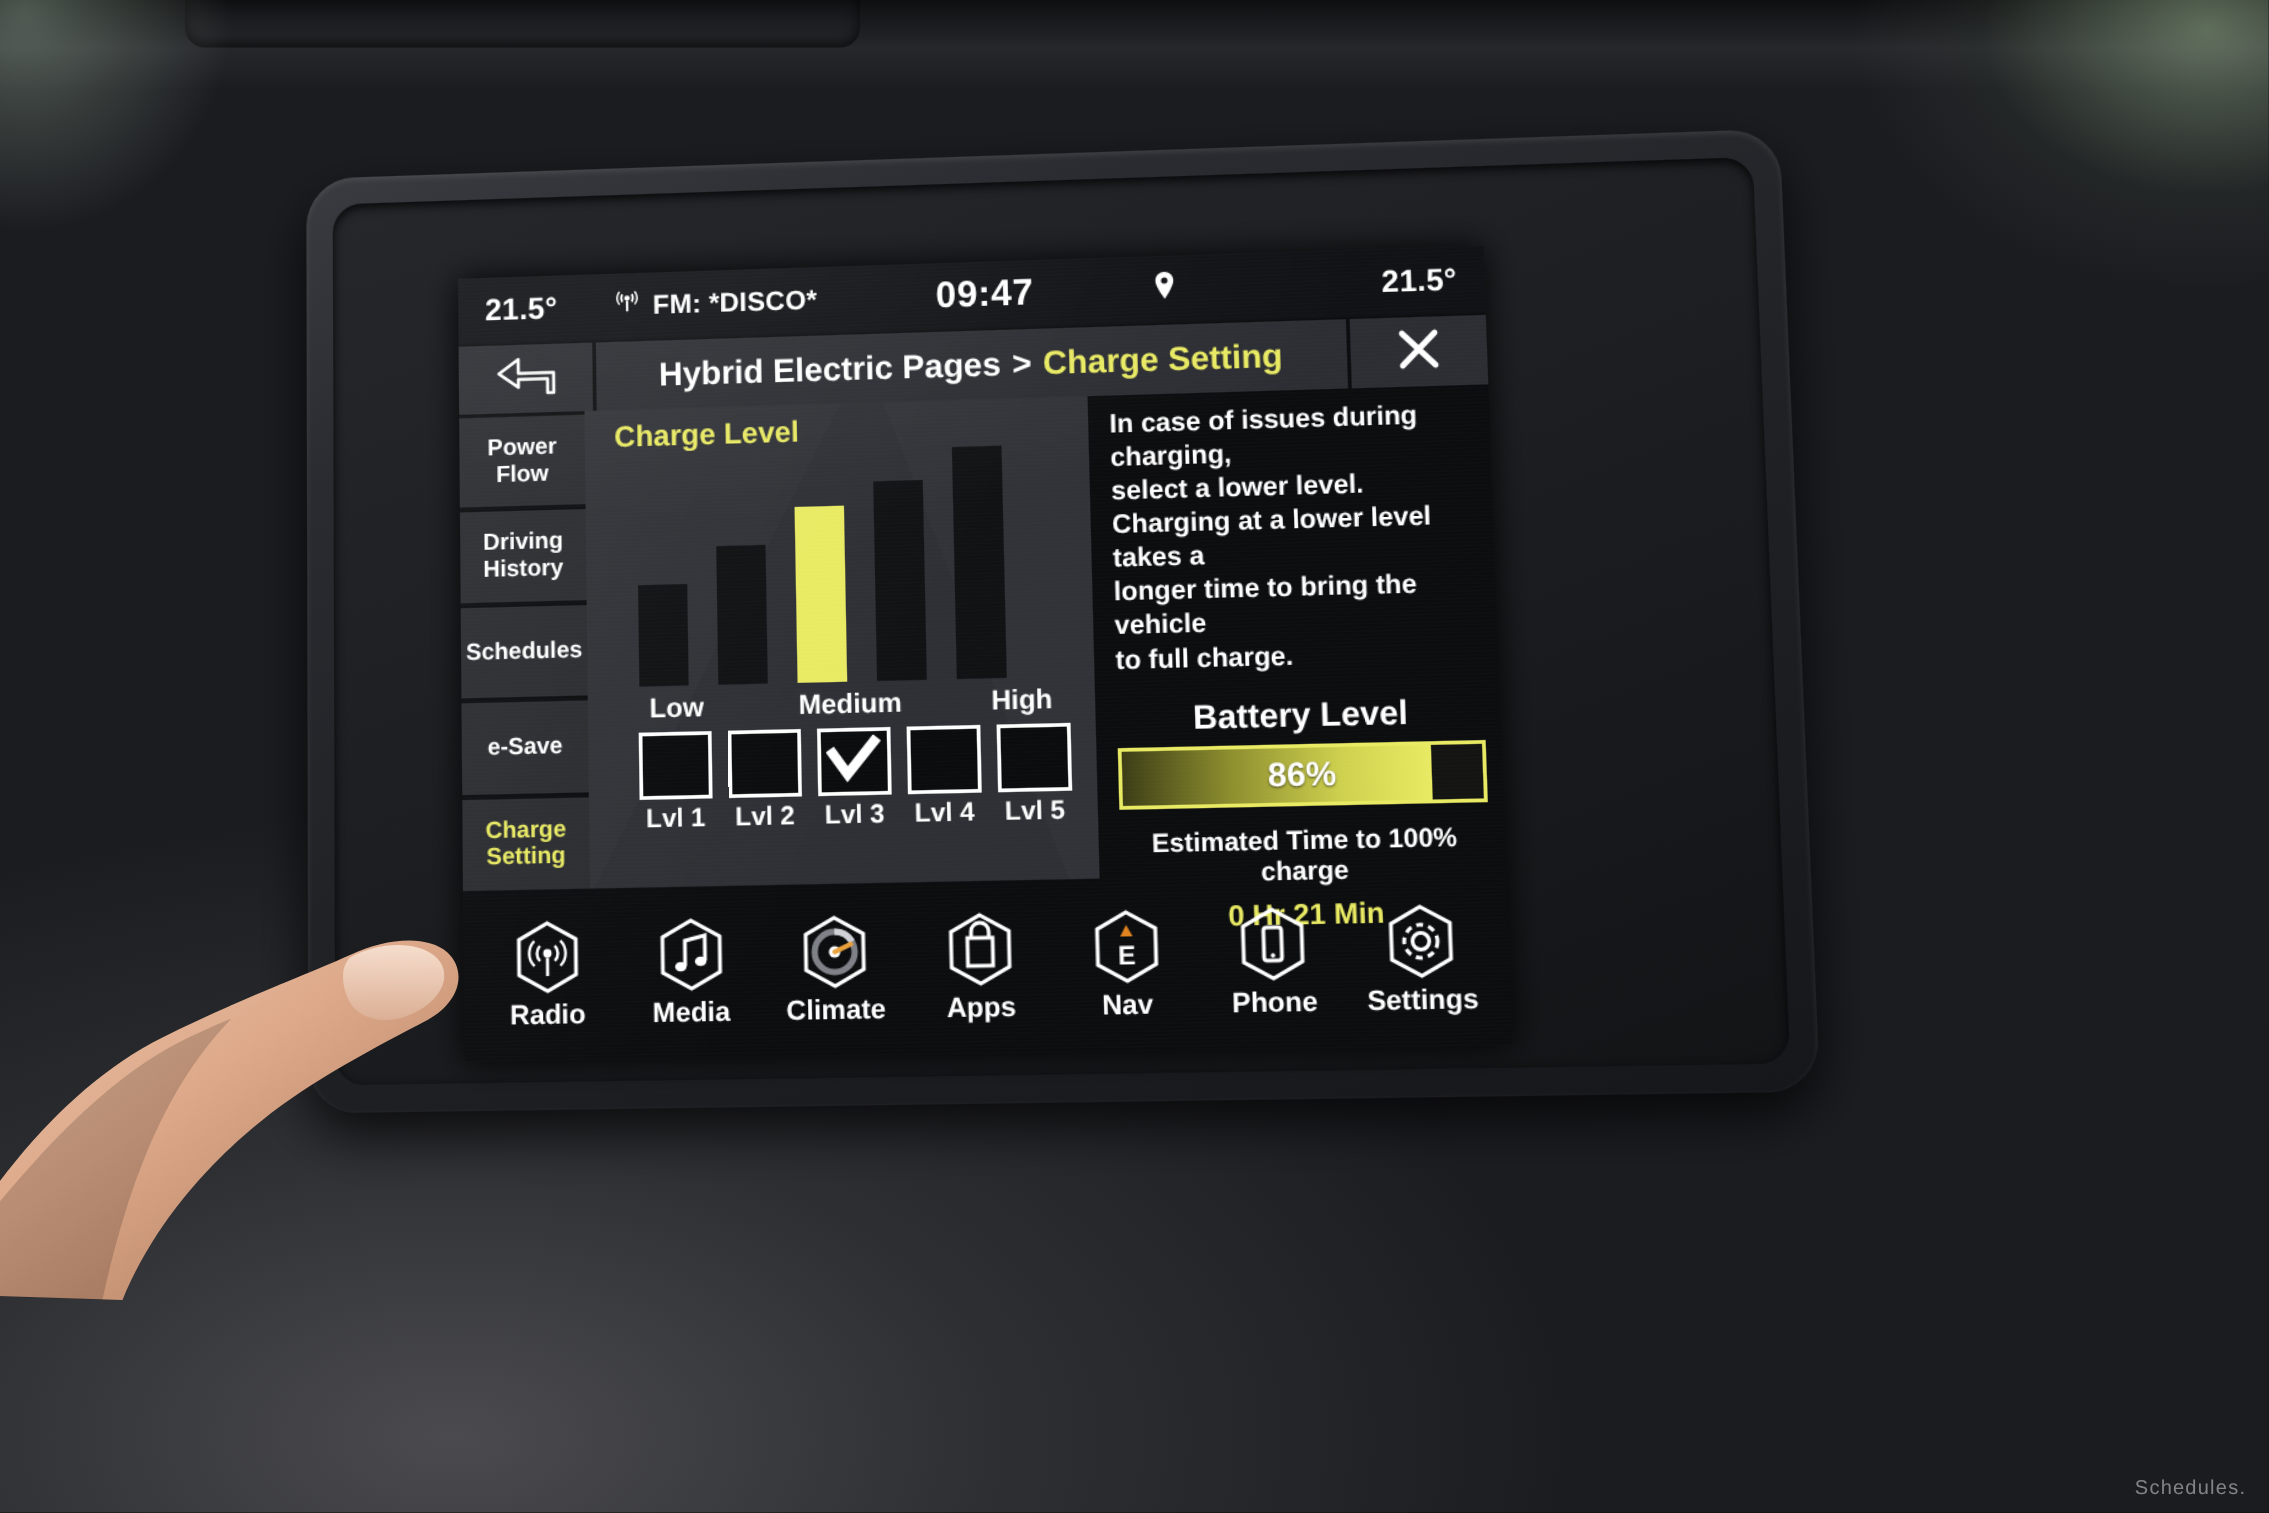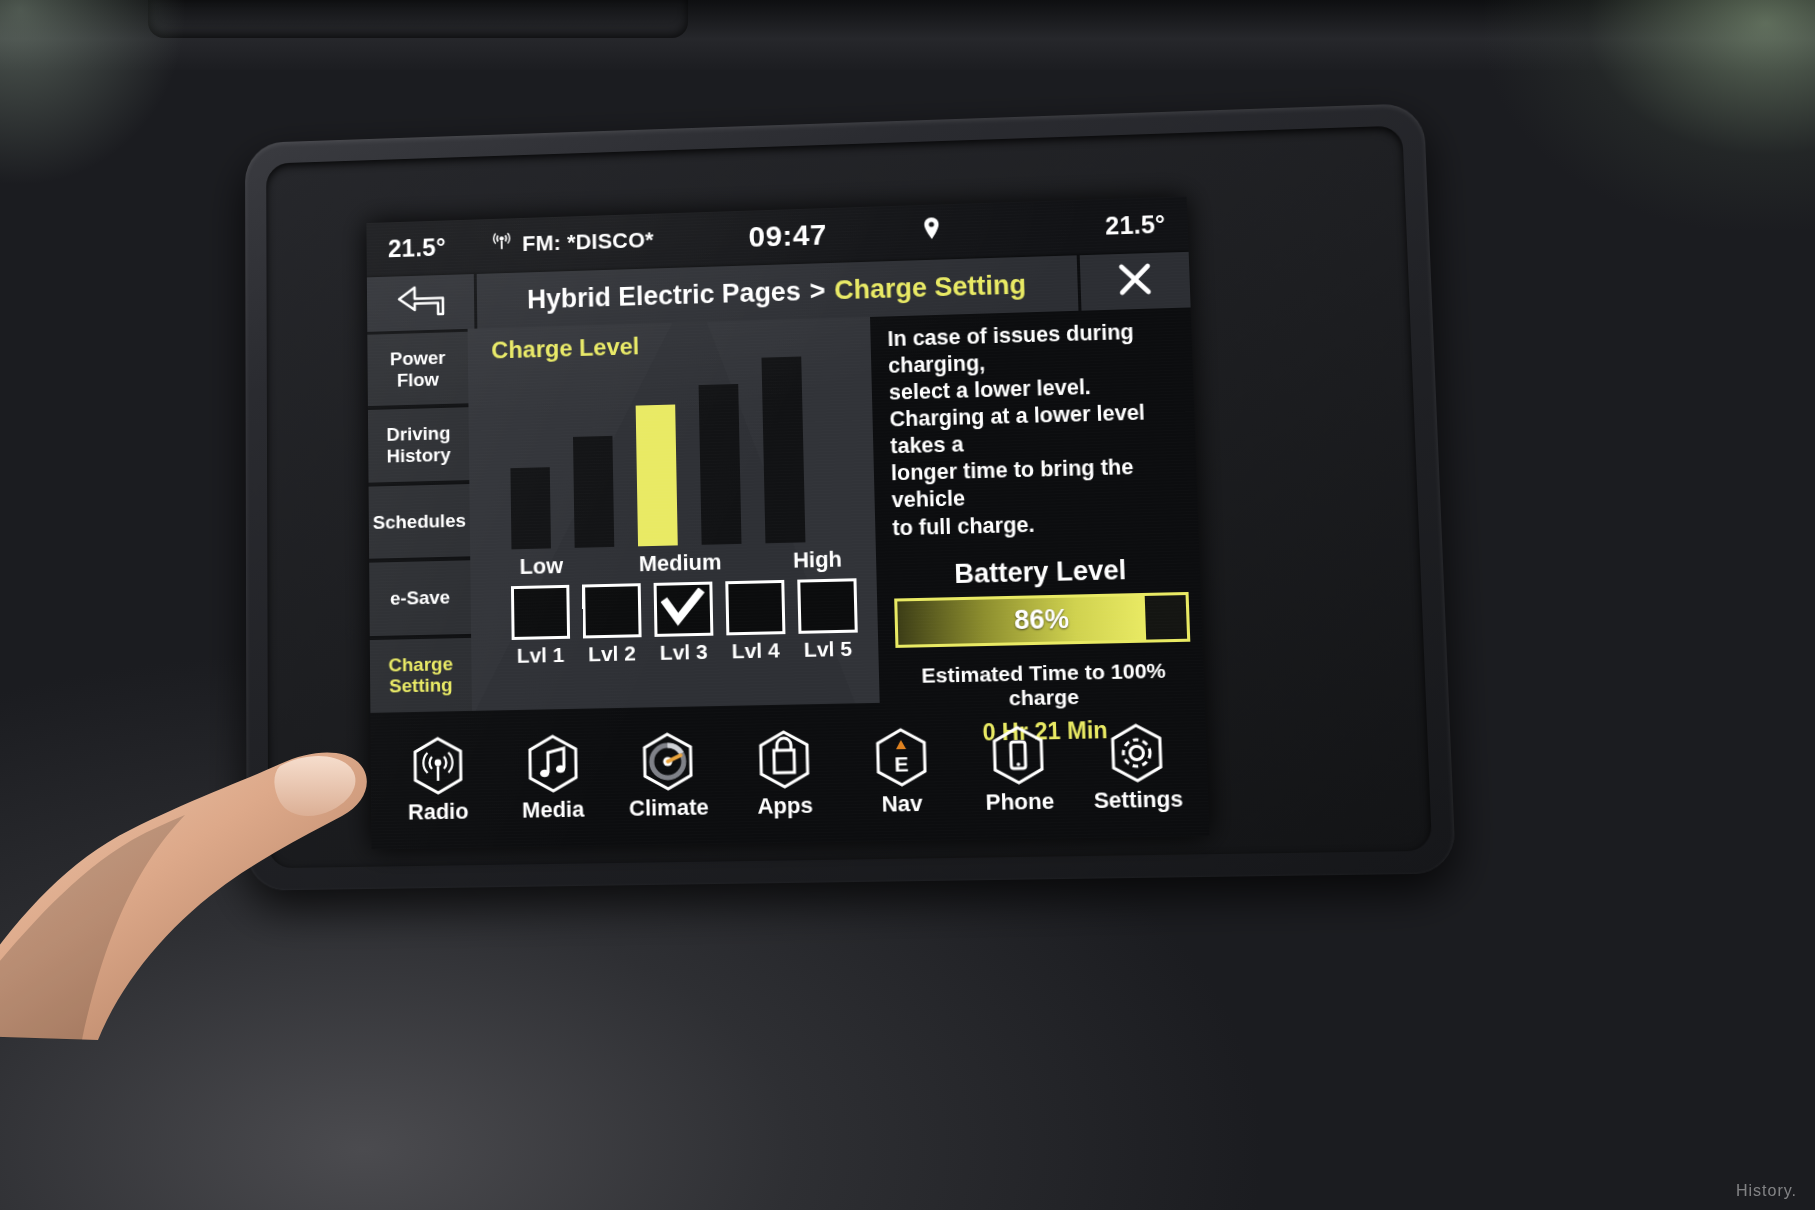--- a/index.html
+++ b/index.html
@@ -373,13 +373,13 @@
     <linearGradient id="nail" x1="0" y1="0" x2="0" y2="1">
       <stop offset="0%" stop-color="#f7e0d0"></stop>
       <stop offset="100%" stop-color="#dcb096"></stop>
     </linearGradient>
   </defs>
   <path d="M-40 415 C10 330 70 250 150 210 C205 182 265 160 300 144 C330 130 362 128 378 142 C394 157 388 182 362 196 C320 218 270 244 230 276 C180 316 140 366 118 420 Z" fill="url(#skin)"></path>
   <path d="M300 146 C322 134 352 132 368 145 C382 157 376 178 352 190 C330 201 308 196 300 182 C293 169 292 154 300 146 Z" fill="url(#nail)" opacity=".95"></path>
   <path d="M-40 415 C20 340 80 262 152 220 C170 210 188 202 205 195 C170 232 130 290 102 420 Z" fill="#000" opacity=".16"></path>
 </svg>
 
-<div class="watermark">History.</div>
+<div class="watermark">Schedules.</div>
 
 </body></html>

